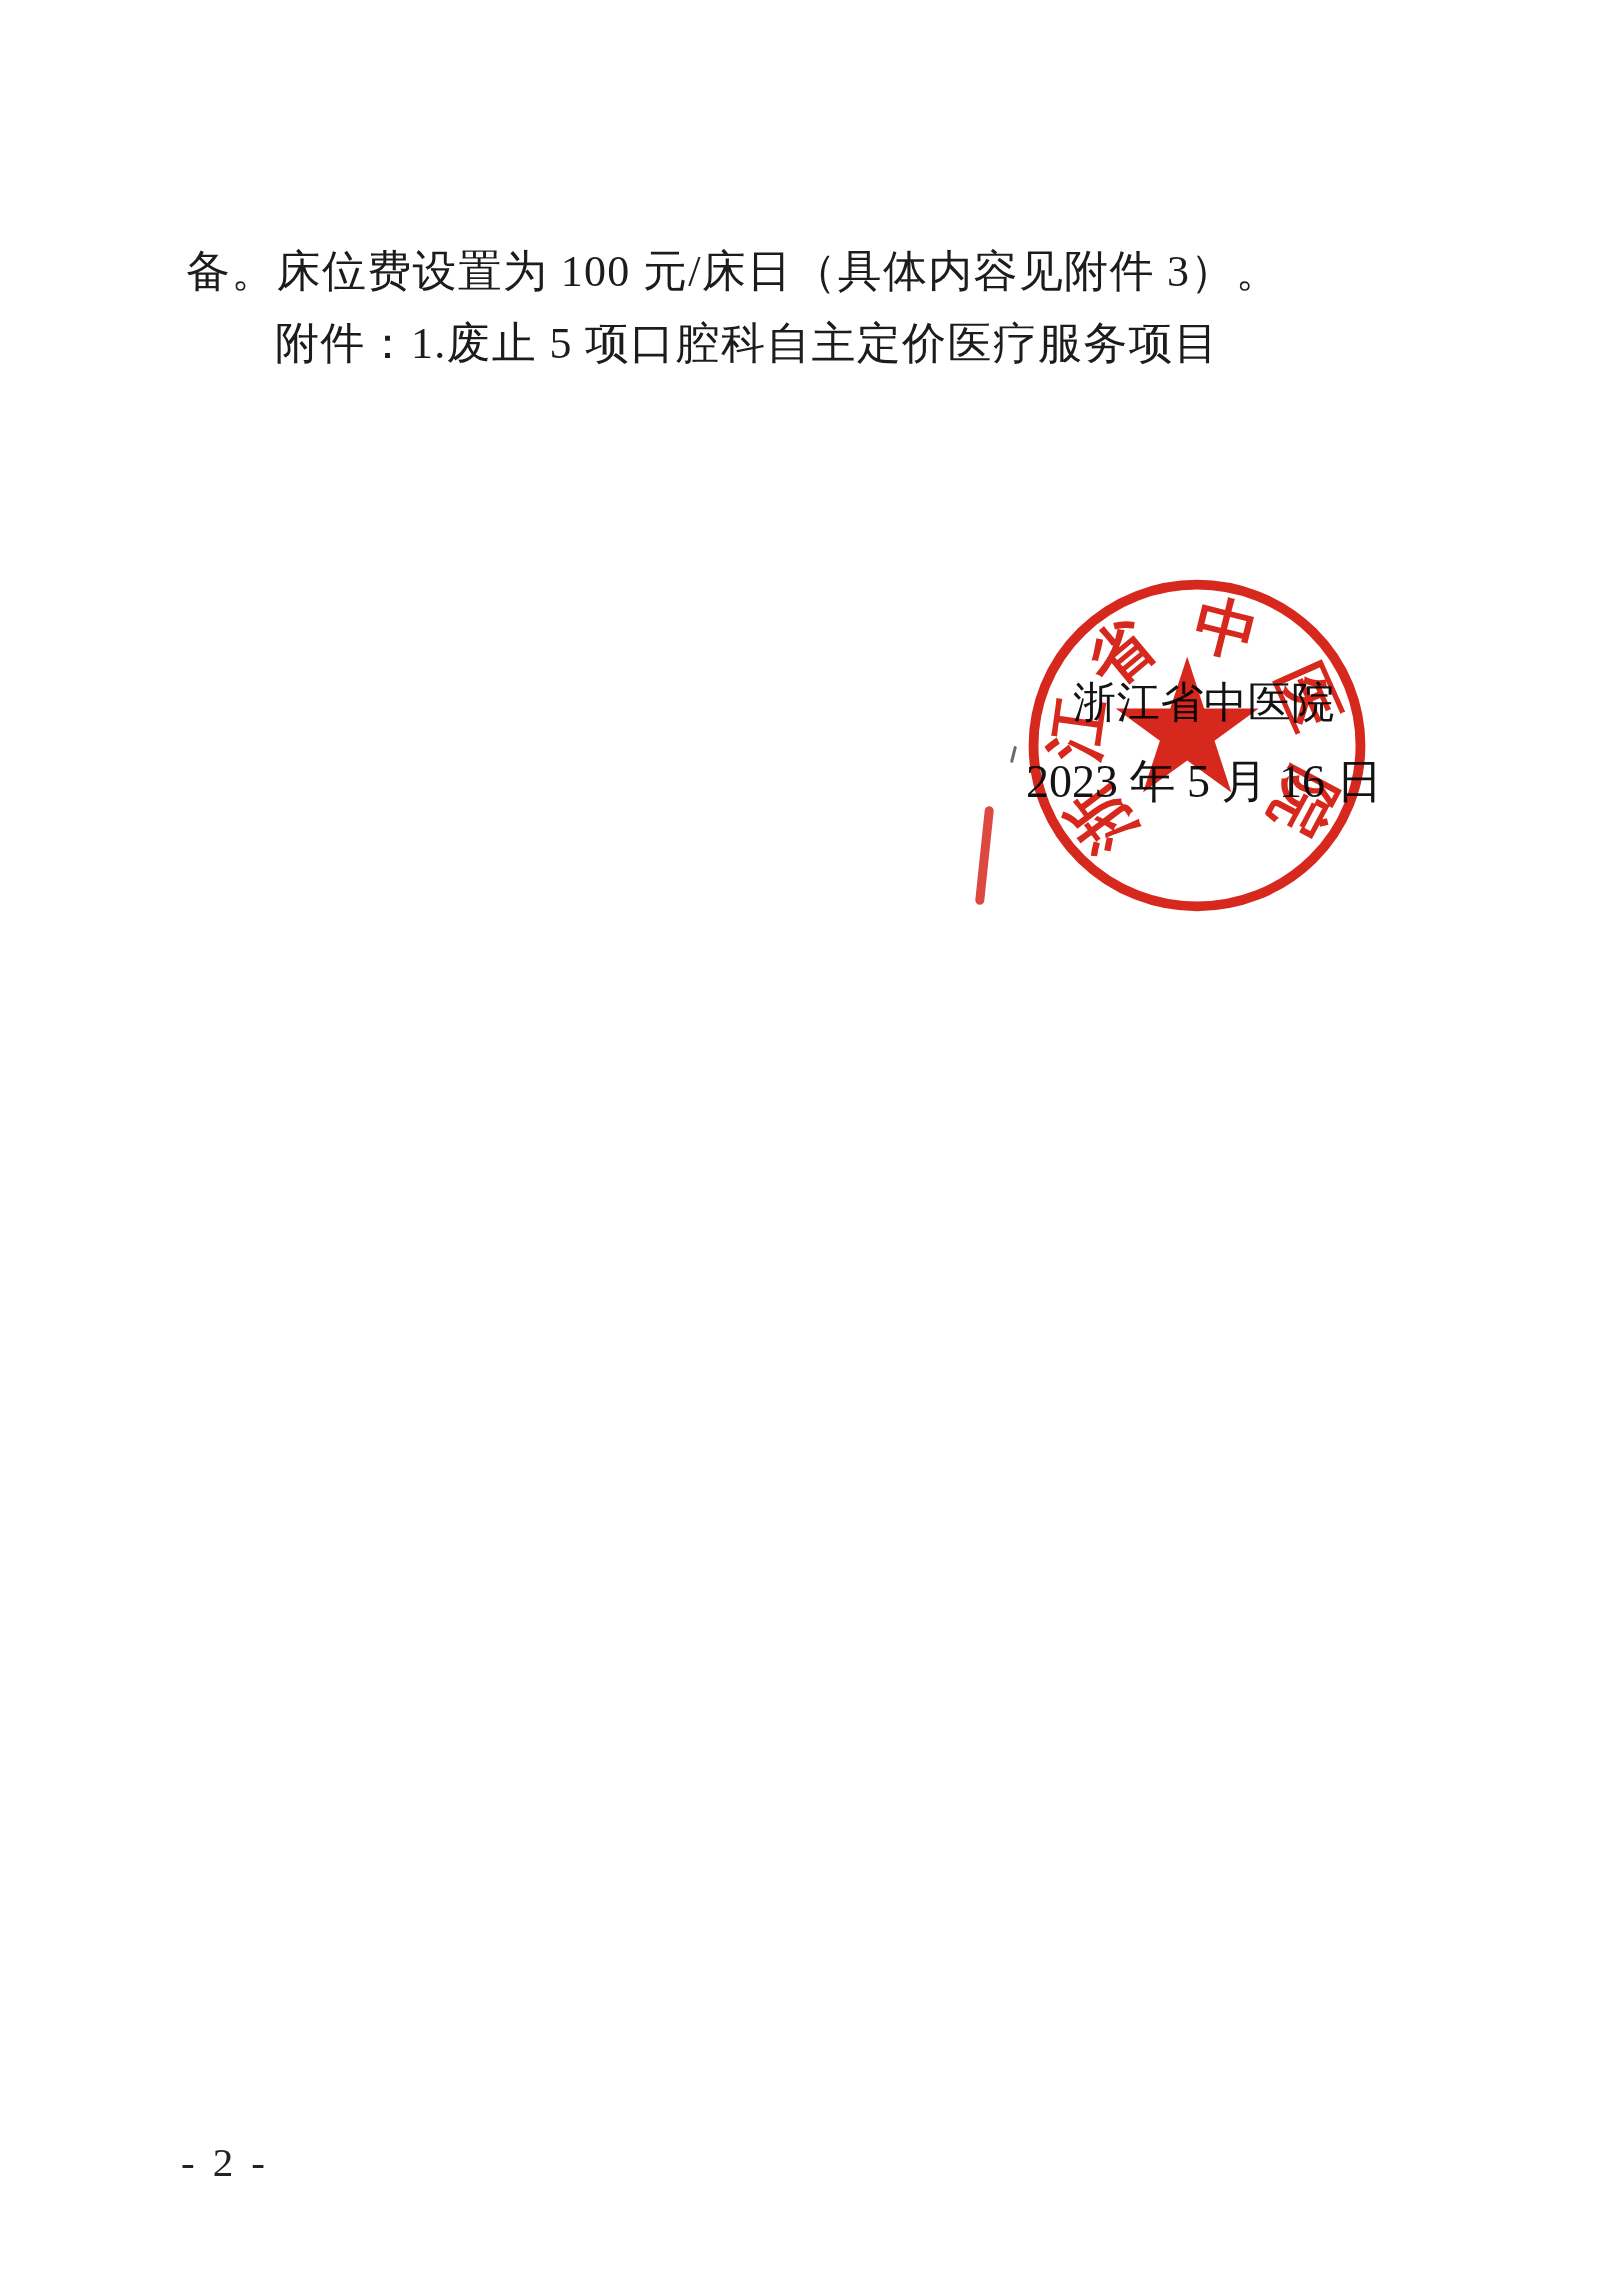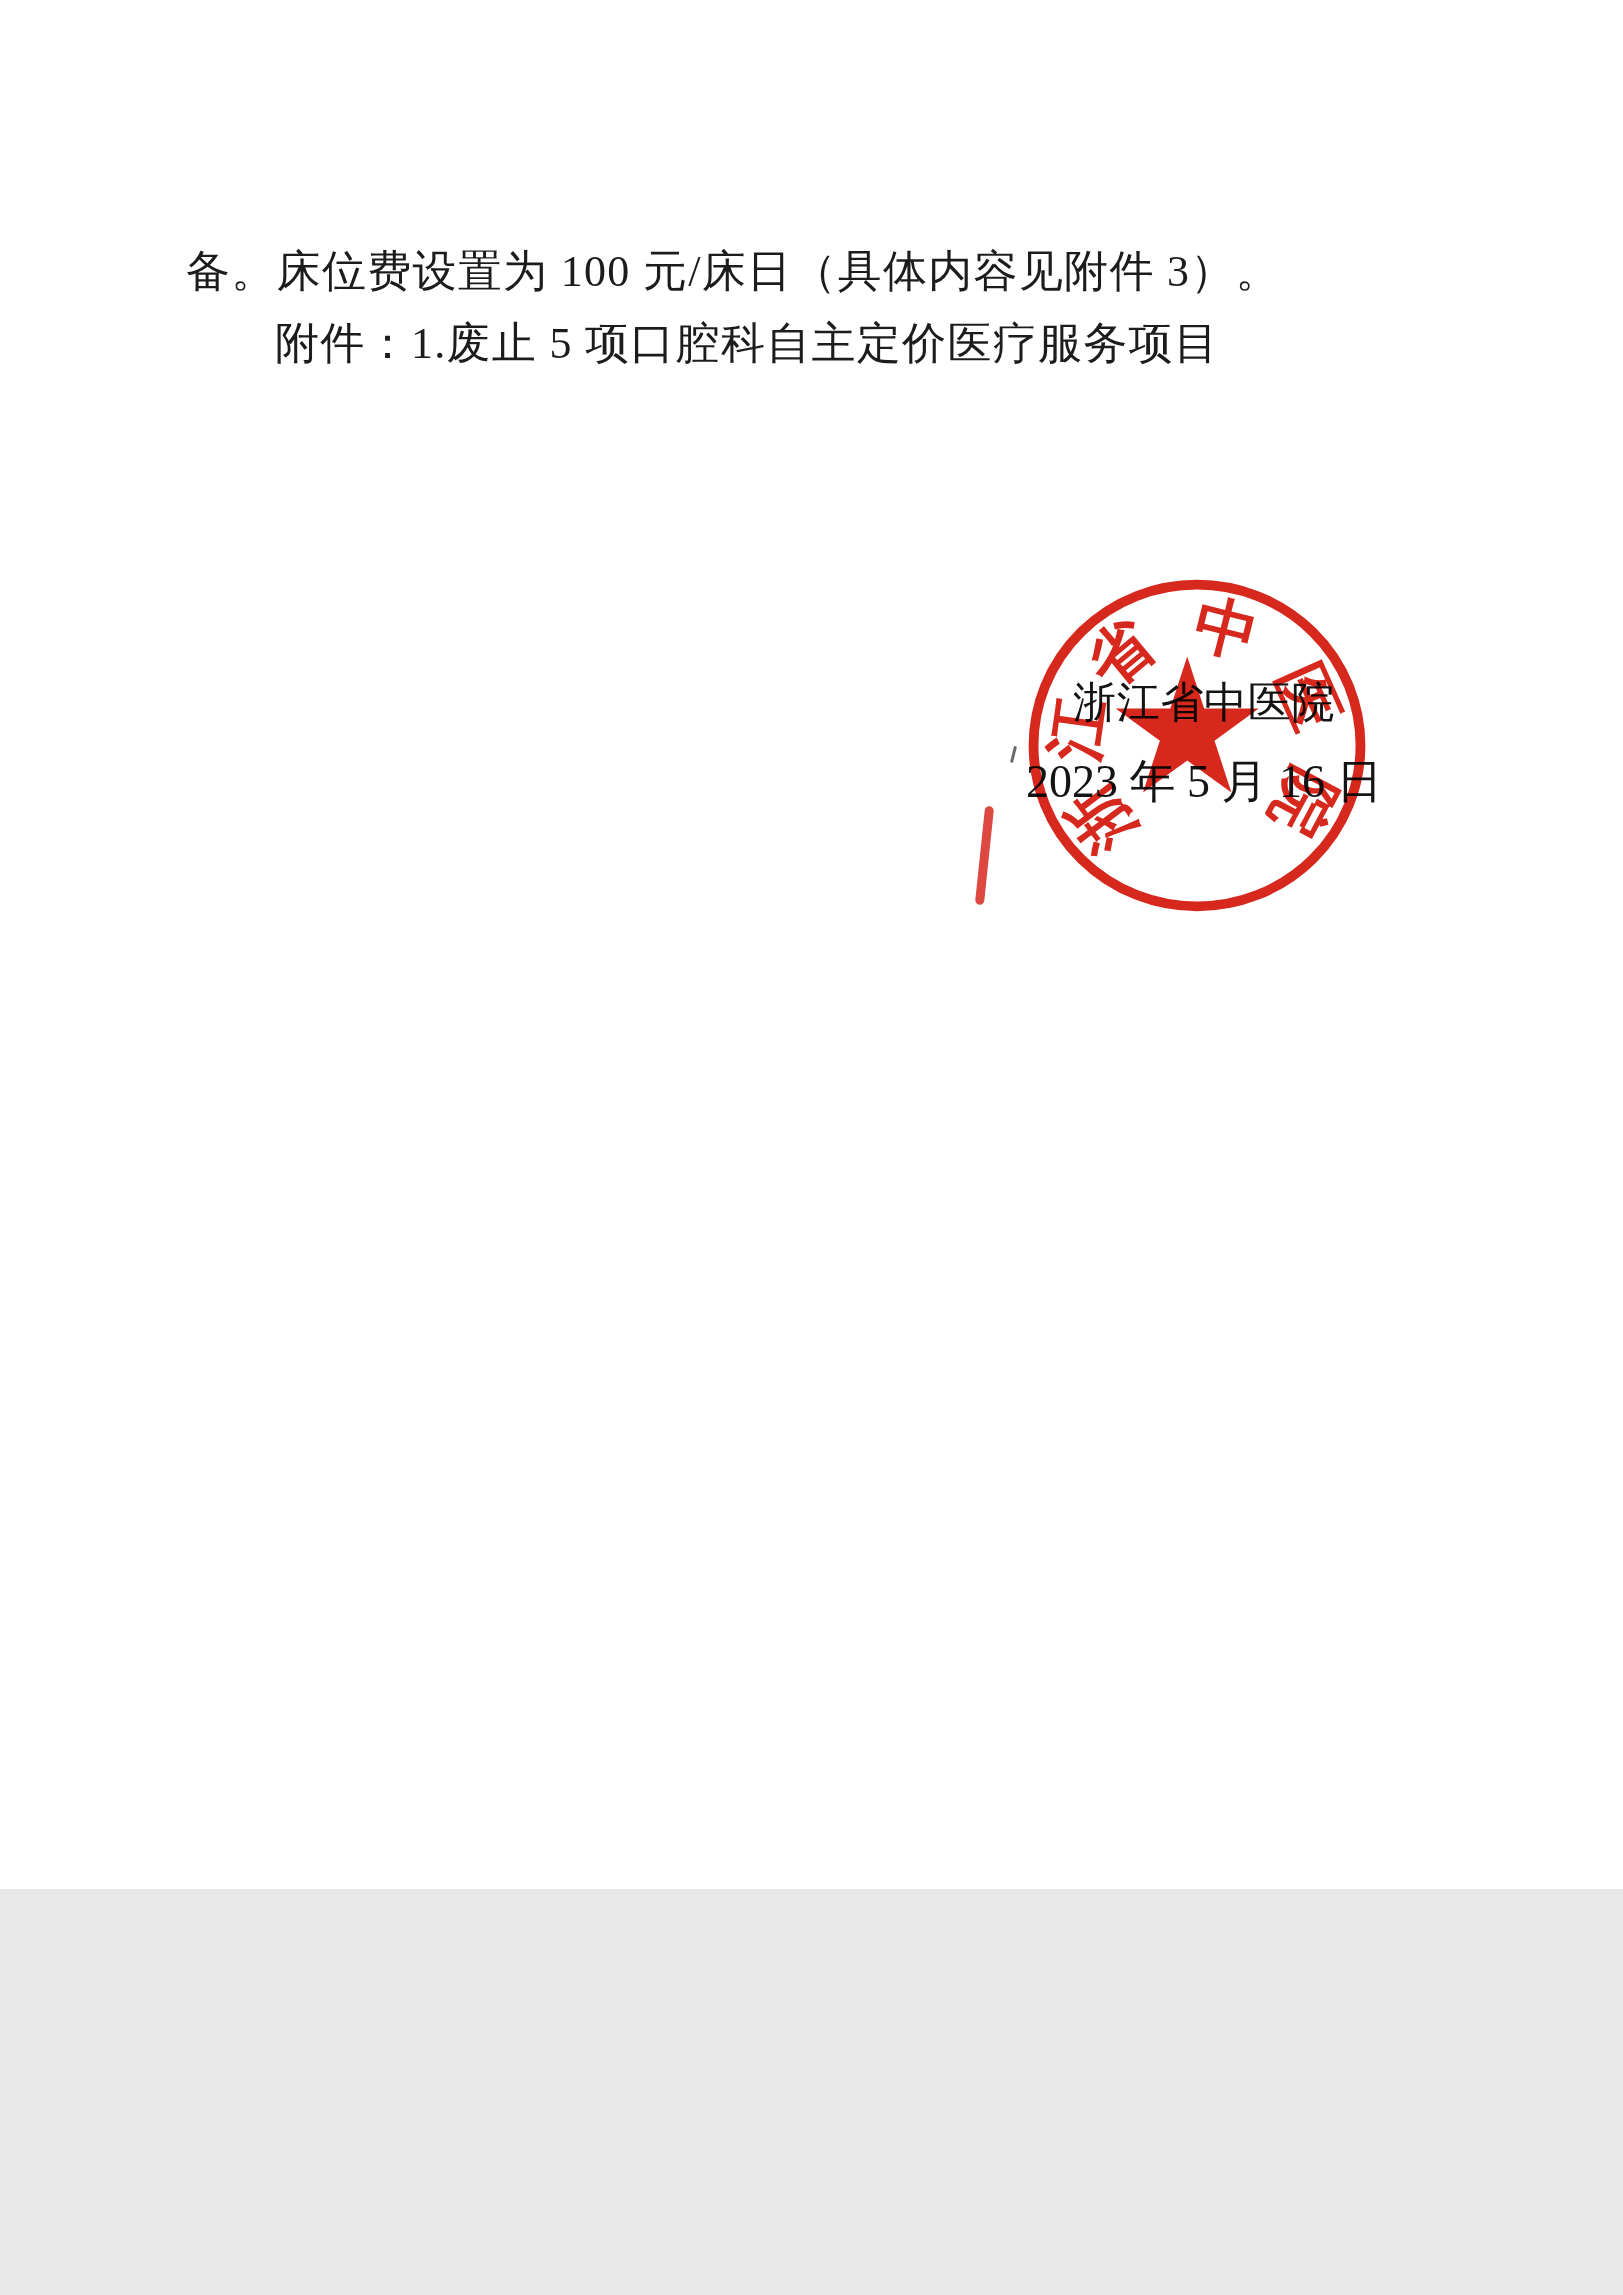--- a/index.html
+++ b/index.html
@@ -1,18 +1,18 @@
 <!DOCTYPE html>
 <html style="font-size:10.5px"><head>
 <meta charset="utf-8">
 <style>
   html,body{margin:0;padding:0;background:#e8e8e8;}
   .page{
     position:relative;
-    width:1623px;height:1889px;
+    width:1623px;height:2295px;
     background:#ffffff;
     font-family:"Liberation Serif","DejaVu Serif",serif;
     color:#1c1c1c;
     overflow:hidden;
   }
   
   .body-line{
     position:absolute;left:186px;top:203px;
     font-size:44px;line-height:50px;letter-spacing:1.3px;
     white-space:nowrap;

